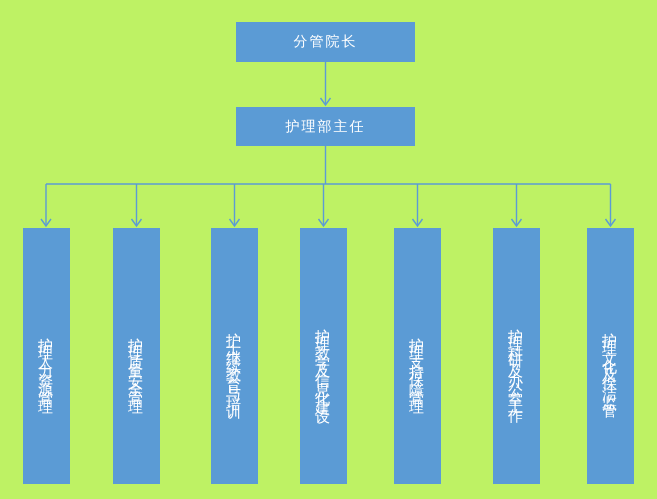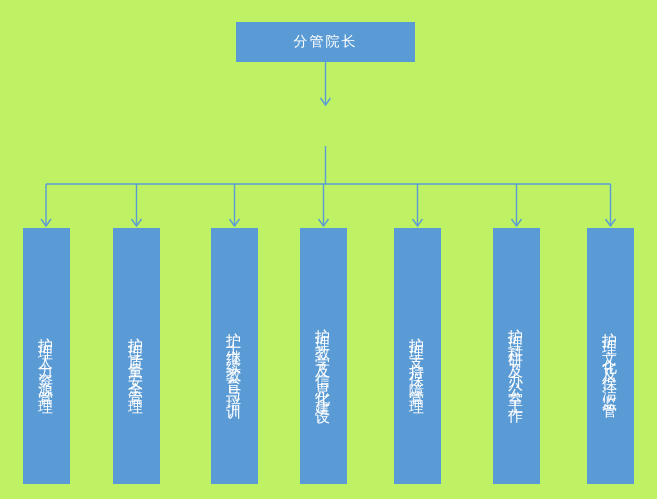--- a/index.html
+++ b/index.html
@@ -82,20 +82,23 @@
       <polyline points="511.5,219 516.5,226 521.5,219"></polyline>
       <line x1="610.5" y1="184" x2="610.5" y2="225"></line>
       <polyline points="605.5,219 610.5,226 615.5,219"></polyline>
     </g>
   </svg>
 
   <div class="node hnode root">
     <span>分管院长</span>
   </div>
 
+  <div class="node hnode director">
+    <span>护理部主任</span>
+  </div>
 
   <div class="node vnode" style="left:22.5px">
     <div class="vtext">护理人力资源管理</div>
   </div>
   <div class="node vnode" style="left:112.5px">
     <div class="vtext">护理质量安全管理</div>
   </div>
   <div class="node vnode" style="left:210.5px">
     <div class="vtext">护士继续教育与培训</div>
   </div>

